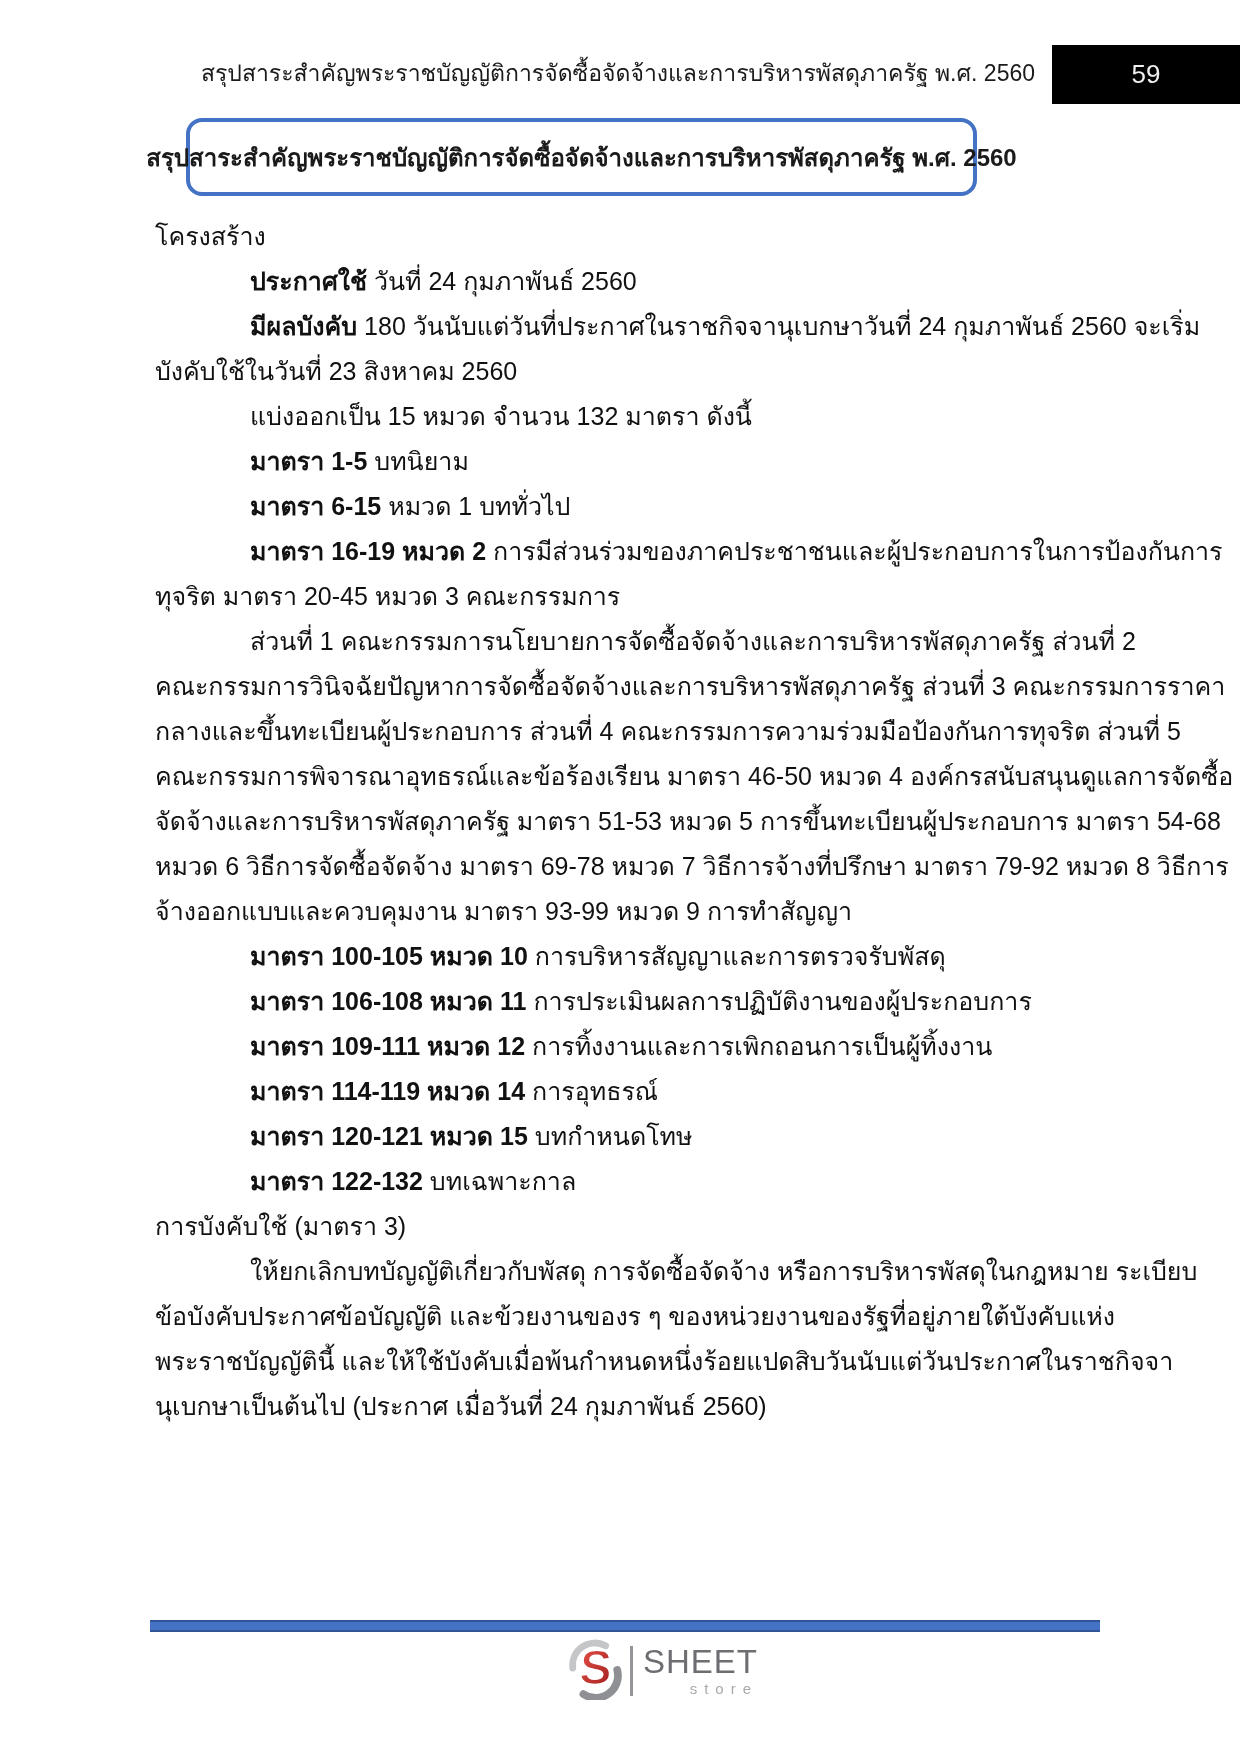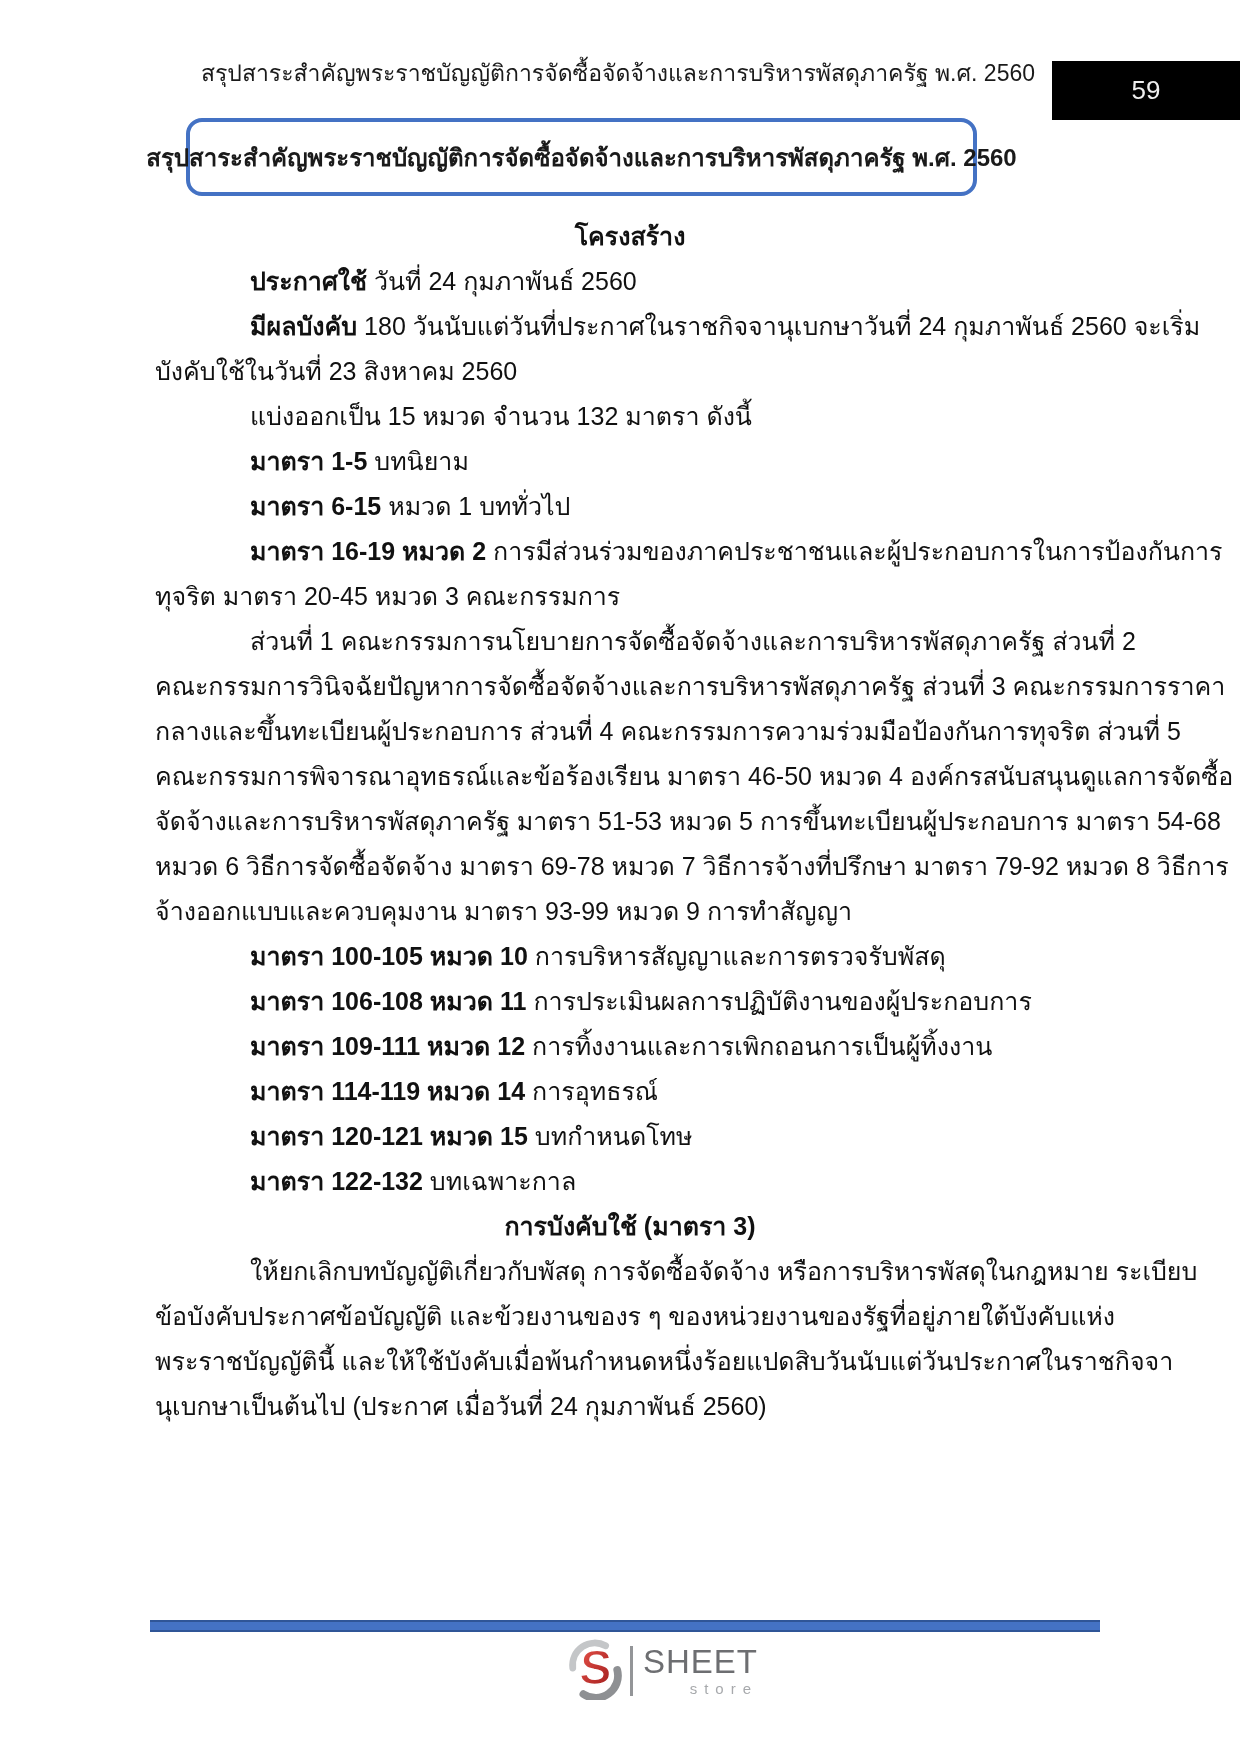--- a/index.html
+++ b/index.html
@@ -8,34 +8,34 @@
     font-family:"Liberation Sans","DejaVu Sans",sans-serif; color:#111;
     overflow:hidden;
   }
   .header-title {
     position:absolute; top:55px; left:155px; width:880px;
     text-align:right; font-size:23px; color:#1a1a1a; white-space:nowrap;
   }
   .page-num {
     position:absolute; left:1052px; top:45px; width:188px; height:59px;
     background:#000; color:#efefef; font-size:26px;
-    display:flex; align-items:center; justify-content:center;margin-top:16px;
+    display:flex; align-items:center; justify-content:center;
   }
   .title-box {
     position:absolute; left:186px; top:118px; width:783px; height:70px;
     border:4px solid #4472C4; border-radius:16px; background:#fff;
     display:flex; align-items:center; justify-content:center;
     font-weight:bold; font-size:24px; color:#1a1a1a; white-space:nowrap;
   }
   .content {
     position:absolute; left:155px; top:214px; width:950px; font-size:25px;
   }
   .line { height:45px; line-height:45px; white-space:nowrap; }
   .line.indent { padding-left:95px; }
-  .line.heading { text-align:center; font-weight:bold; }
+  .line.heading { text-align:left; font-weight:normal; }
   .b { font-weight:bold; }
   .footer-rule {
     position:absolute; left:150px; top:1620px; width:950px; height:8px;
     background:#4472C4; border-top:2px solid #2F5597; border-bottom:2px solid #2F5597;
   }
   .logo {
     position:absolute; left:566px; top:1640px; height:62px;
     display:flex; align-items:center;
   }
   .logo-divider { width:3px; height:50px; background:#939598; margin:0 10px 0 6px; }

